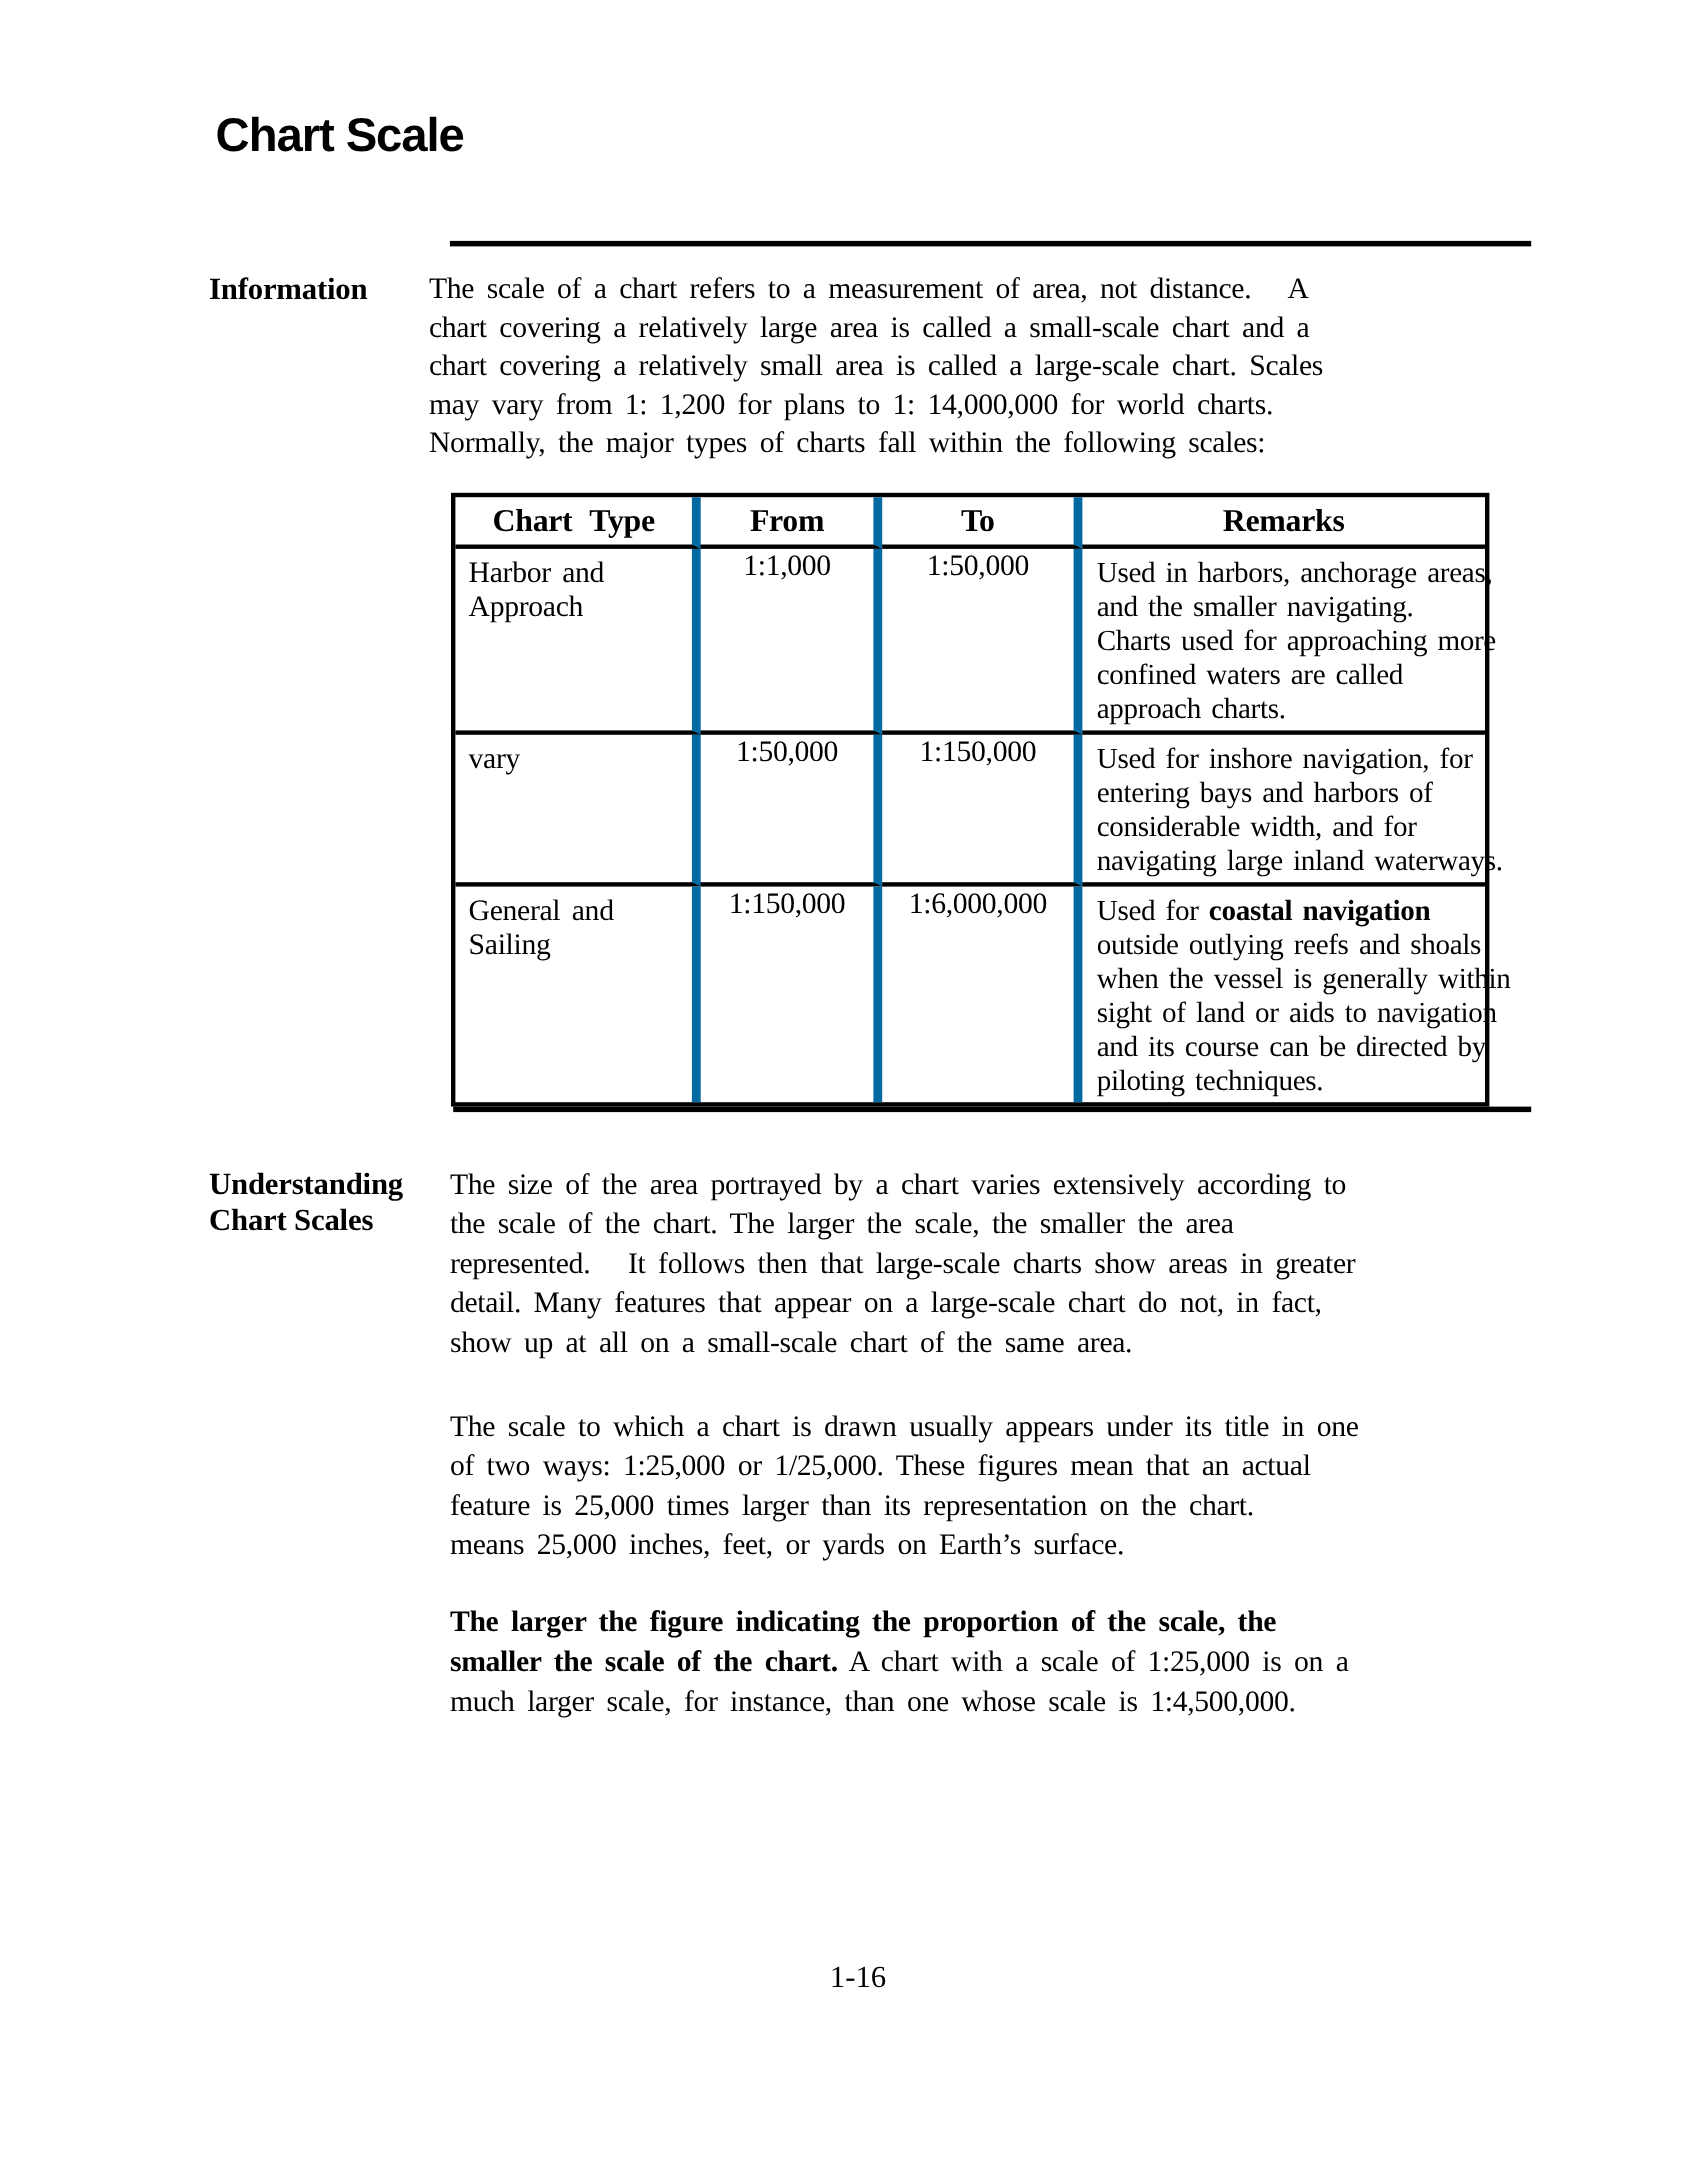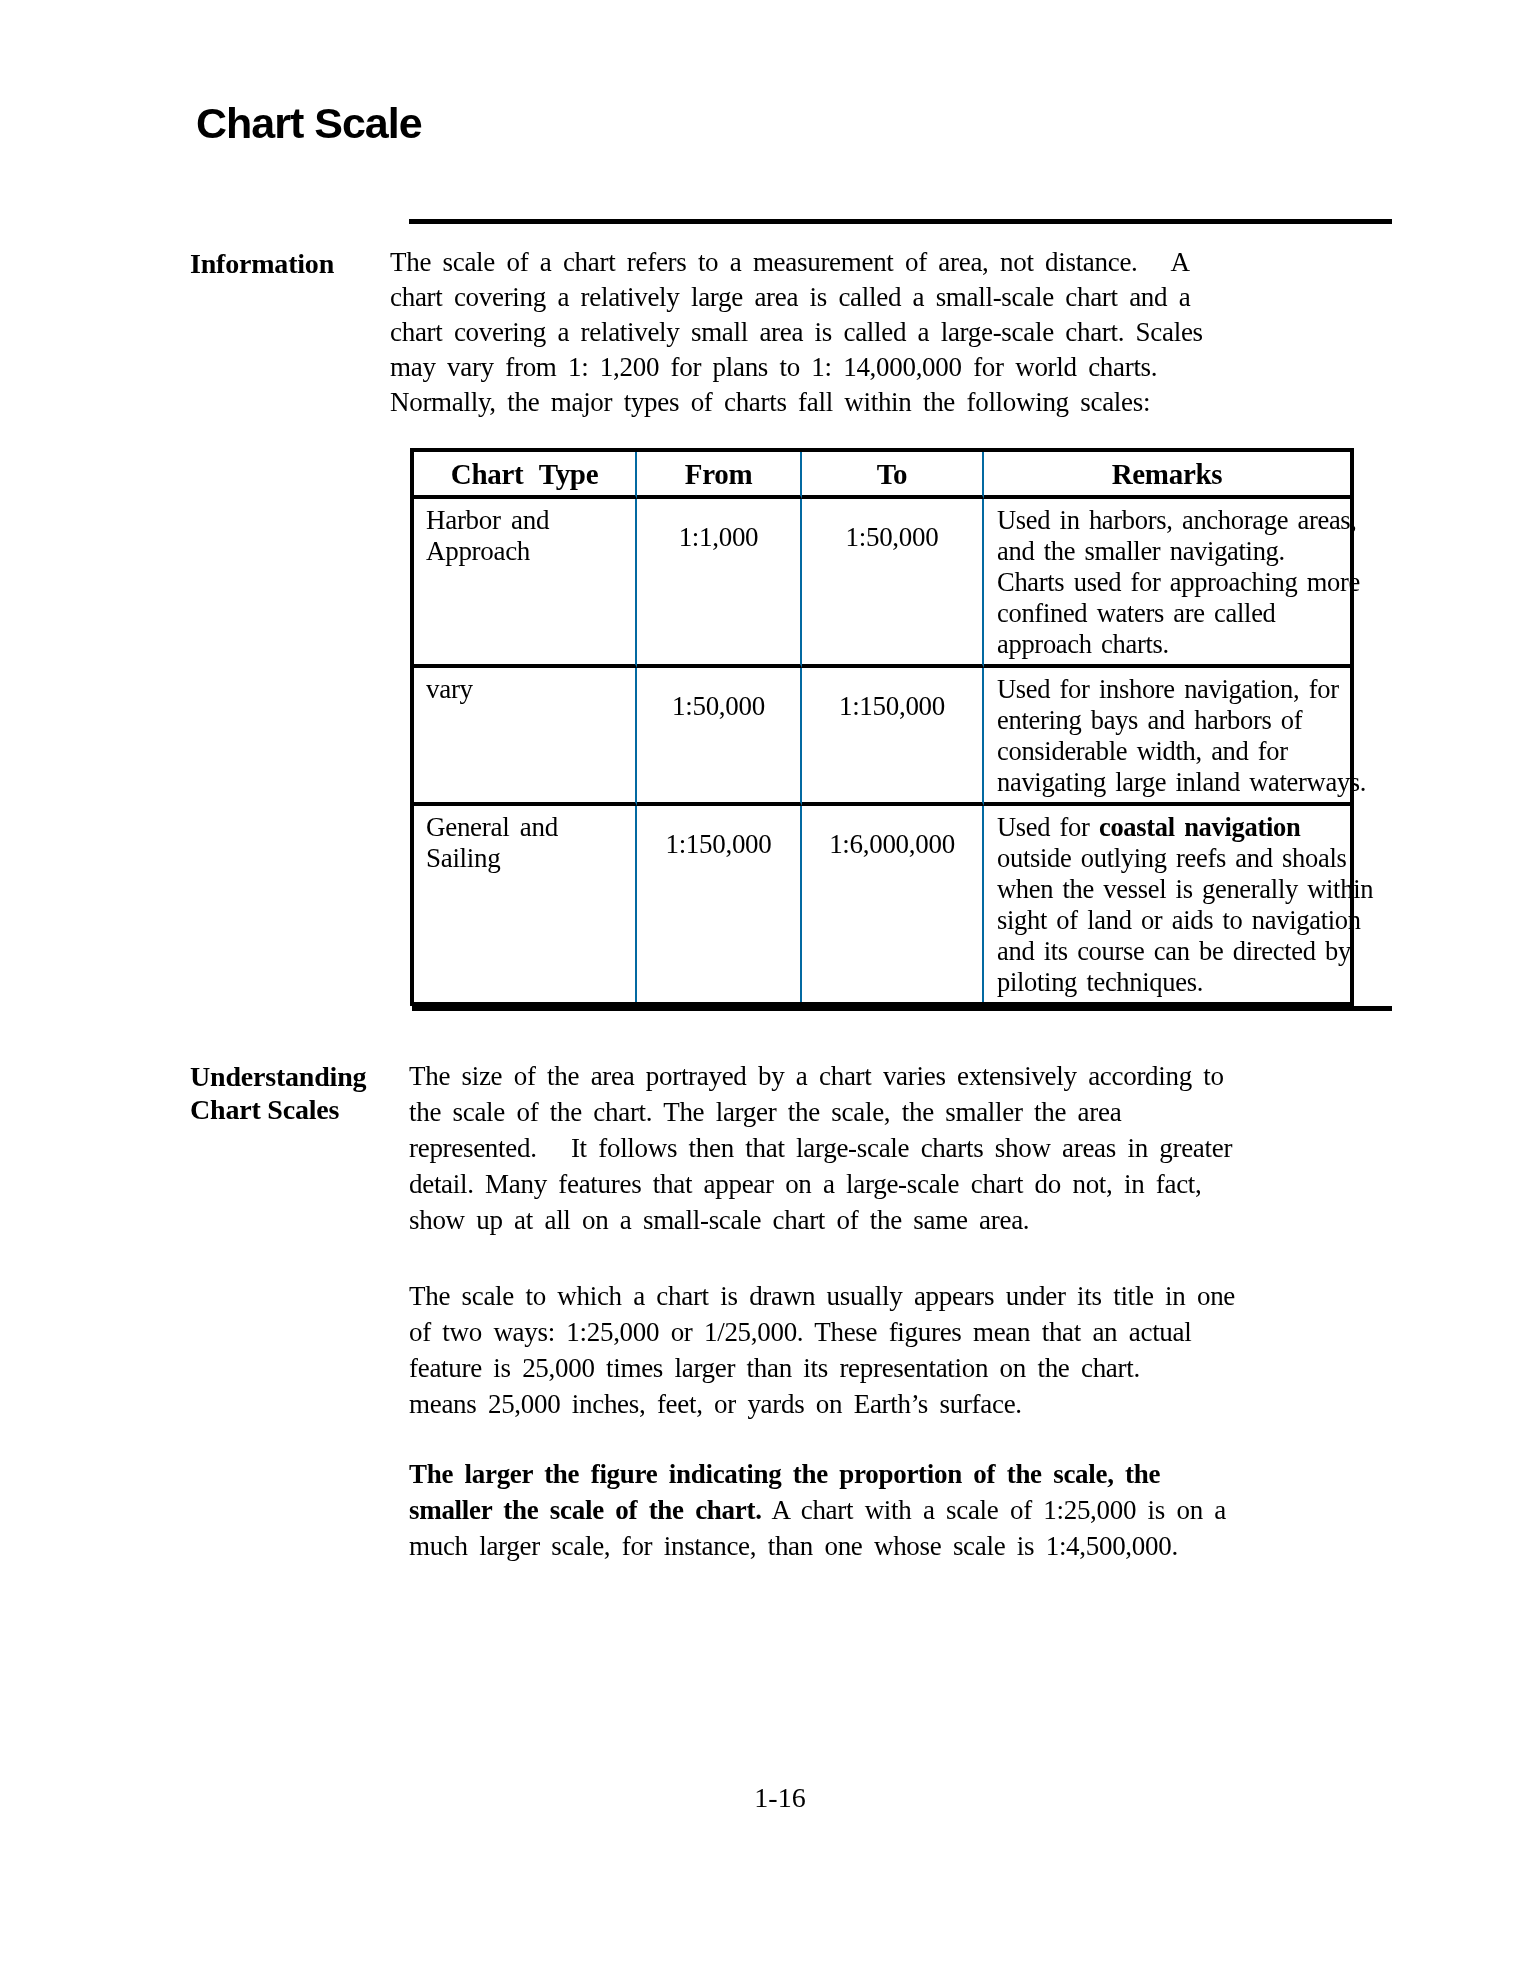--- a/index.html
+++ b/index.html
@@ -35,32 +35,32 @@
 
   
   .scale-table {
     position:absolute; left:410px; top:448px;
     border:4px solid #000;
     display:grid;
     grid-template-columns:223px 165px 182px 366px;
     background:#fff;
   }
   .cell {
-    border-right:2px solid #0369a1; border-bottom:4px solid #000;
+    border-right:8px solid #0369a1; border-bottom:4px solid #000;
     font-size:27px; line-height:31px; letter-spacing:-0.3px;
   }
   .cell.lastcol { border-right:none; }
   .cell.lastrow { border-bottom:none; }
   .th {
     font-weight:bold; font-size:29px;
     text-align:center; padding:7px 0 5px;
     word-spacing:9px;
   }
   .ct  { padding:6px 4px 4px 12px; word-spacing:4px; }
-  .num { text-align:center; padding-top:23px; word-spacing:2px; }
+  .num { text-align:center; padding-top:0; word-spacing:2px; }
   .rem { padding:6px 2px 4px 13px; word-spacing:3px; font-size:26.5px; }
 
   
   #understanding-body {
     position:absolute; left:409px; top:1058px; width:960px;
   }
   #understanding-body .para { line-height:36px; }
   #u-para2 { margin-top:40px; }
   #u-para3 { margin-top:34px; }
   .b { font-weight:bold; }

